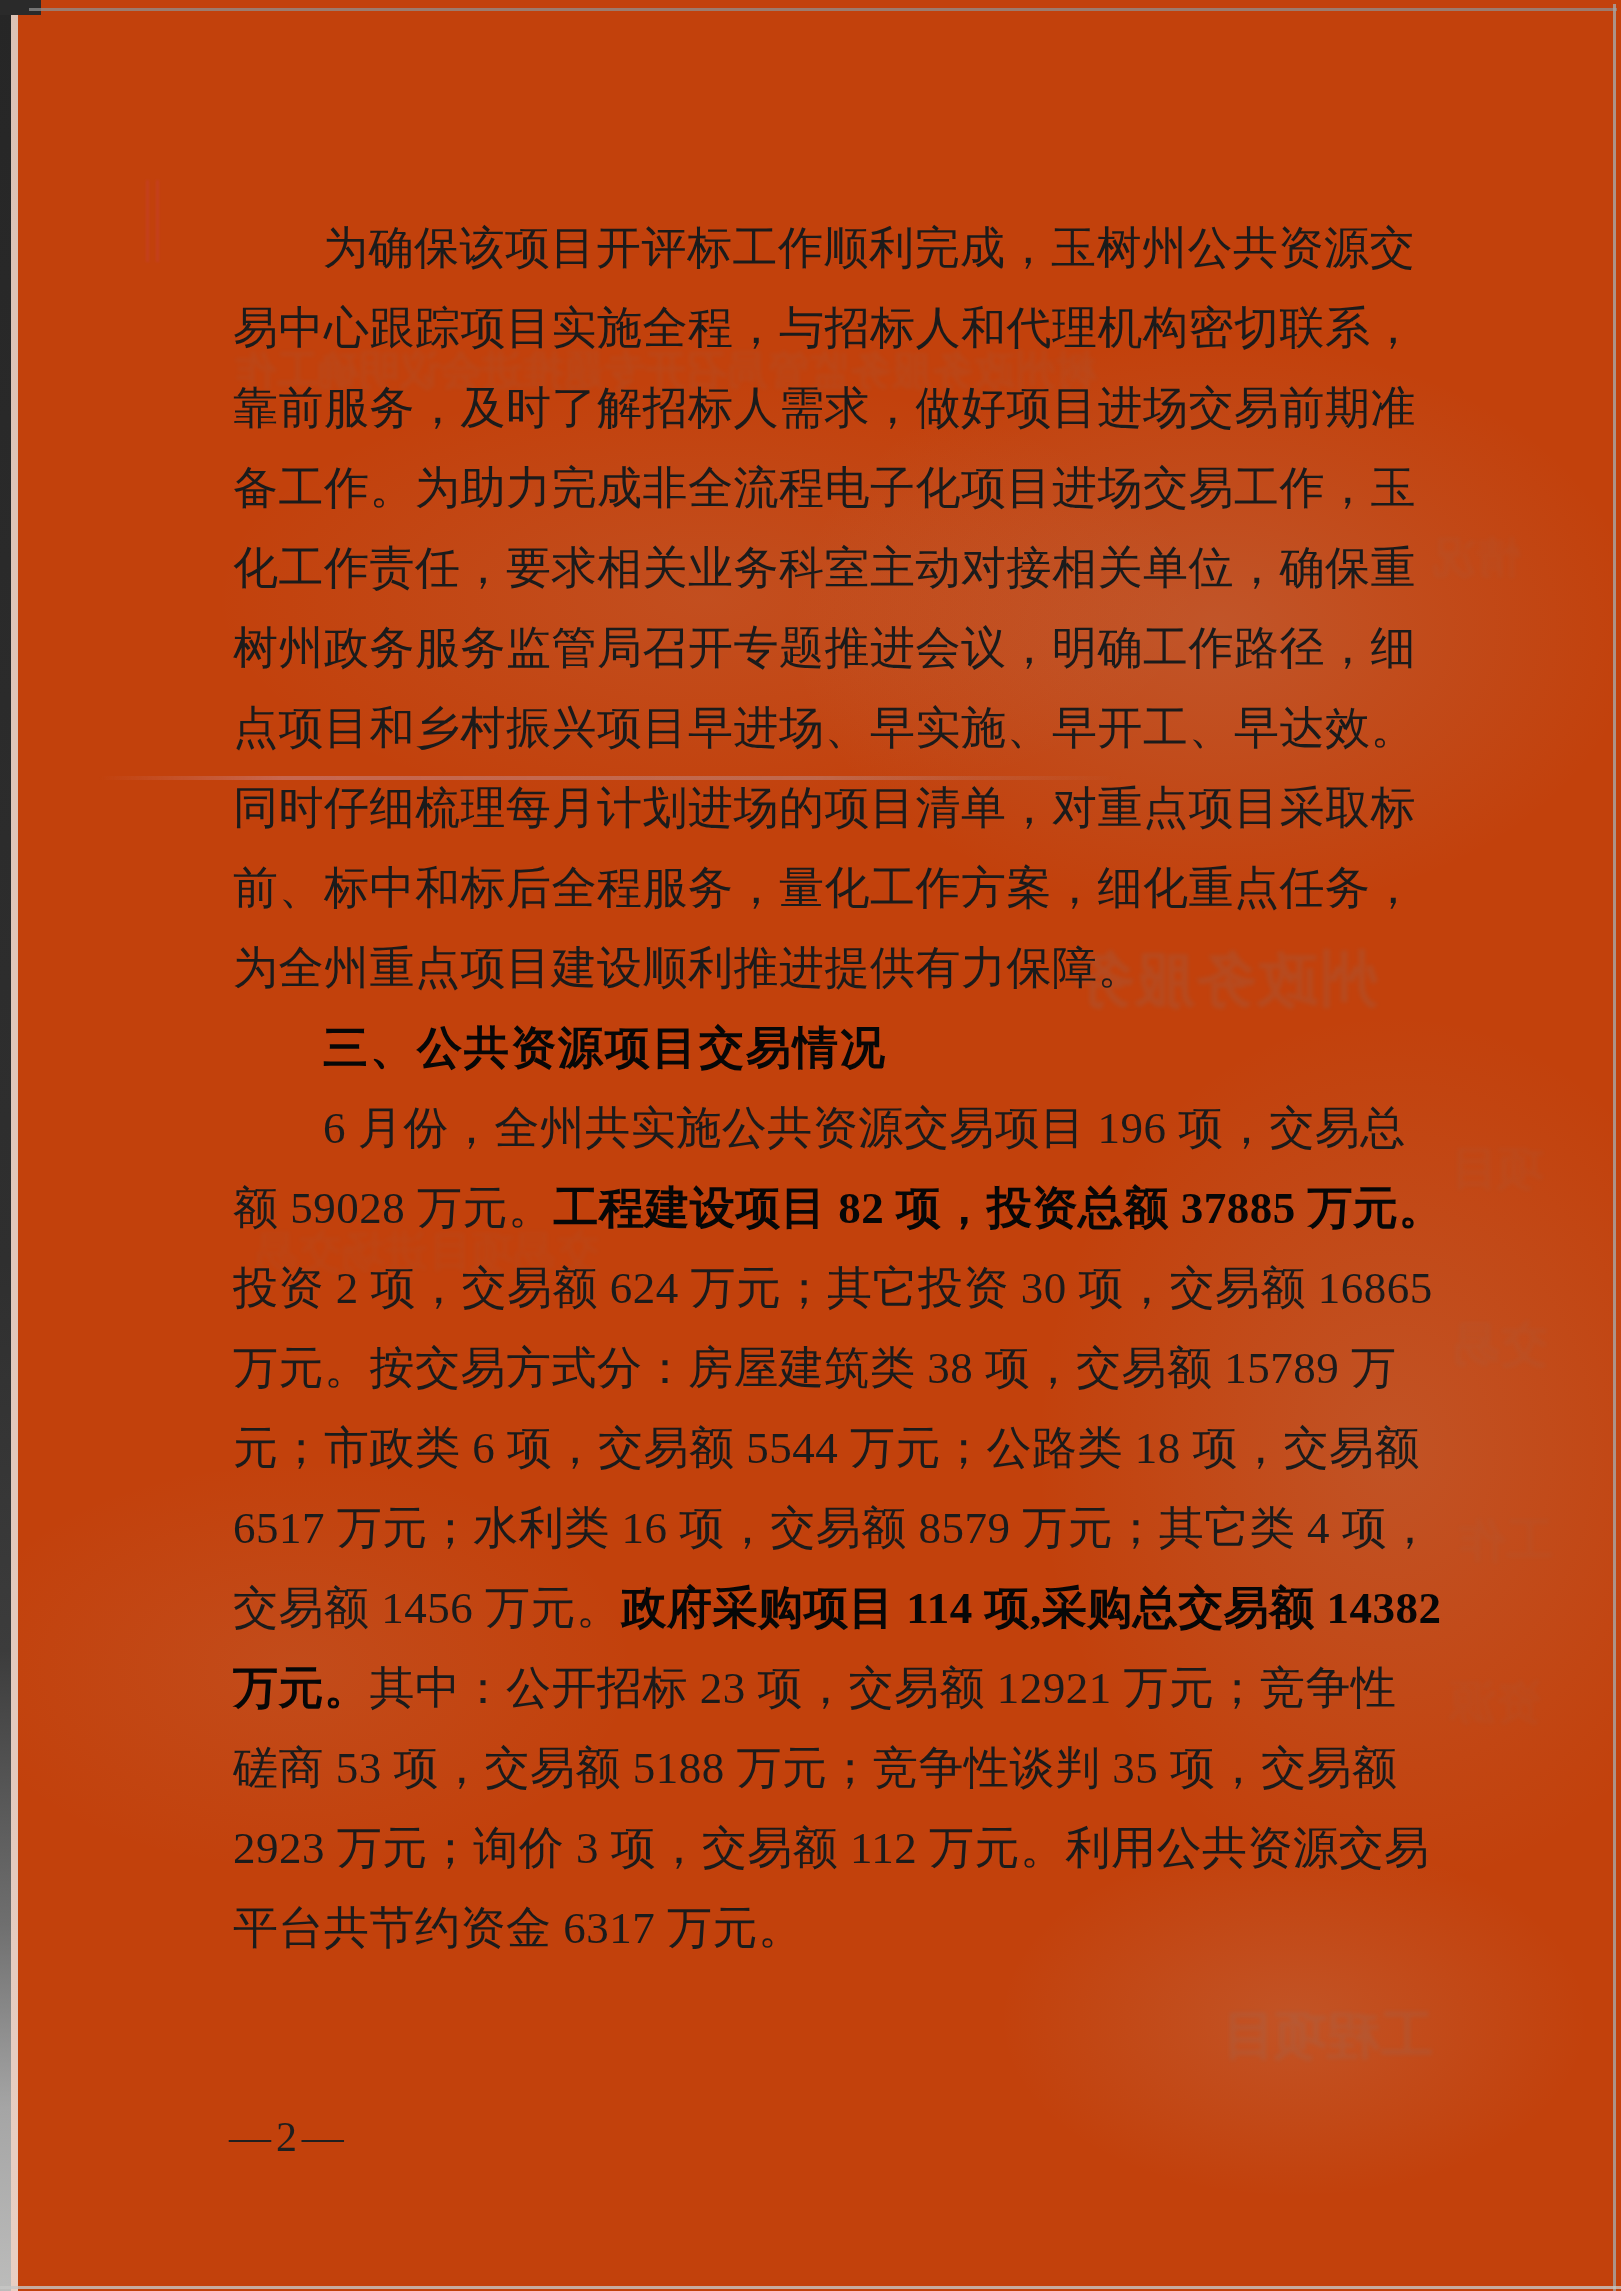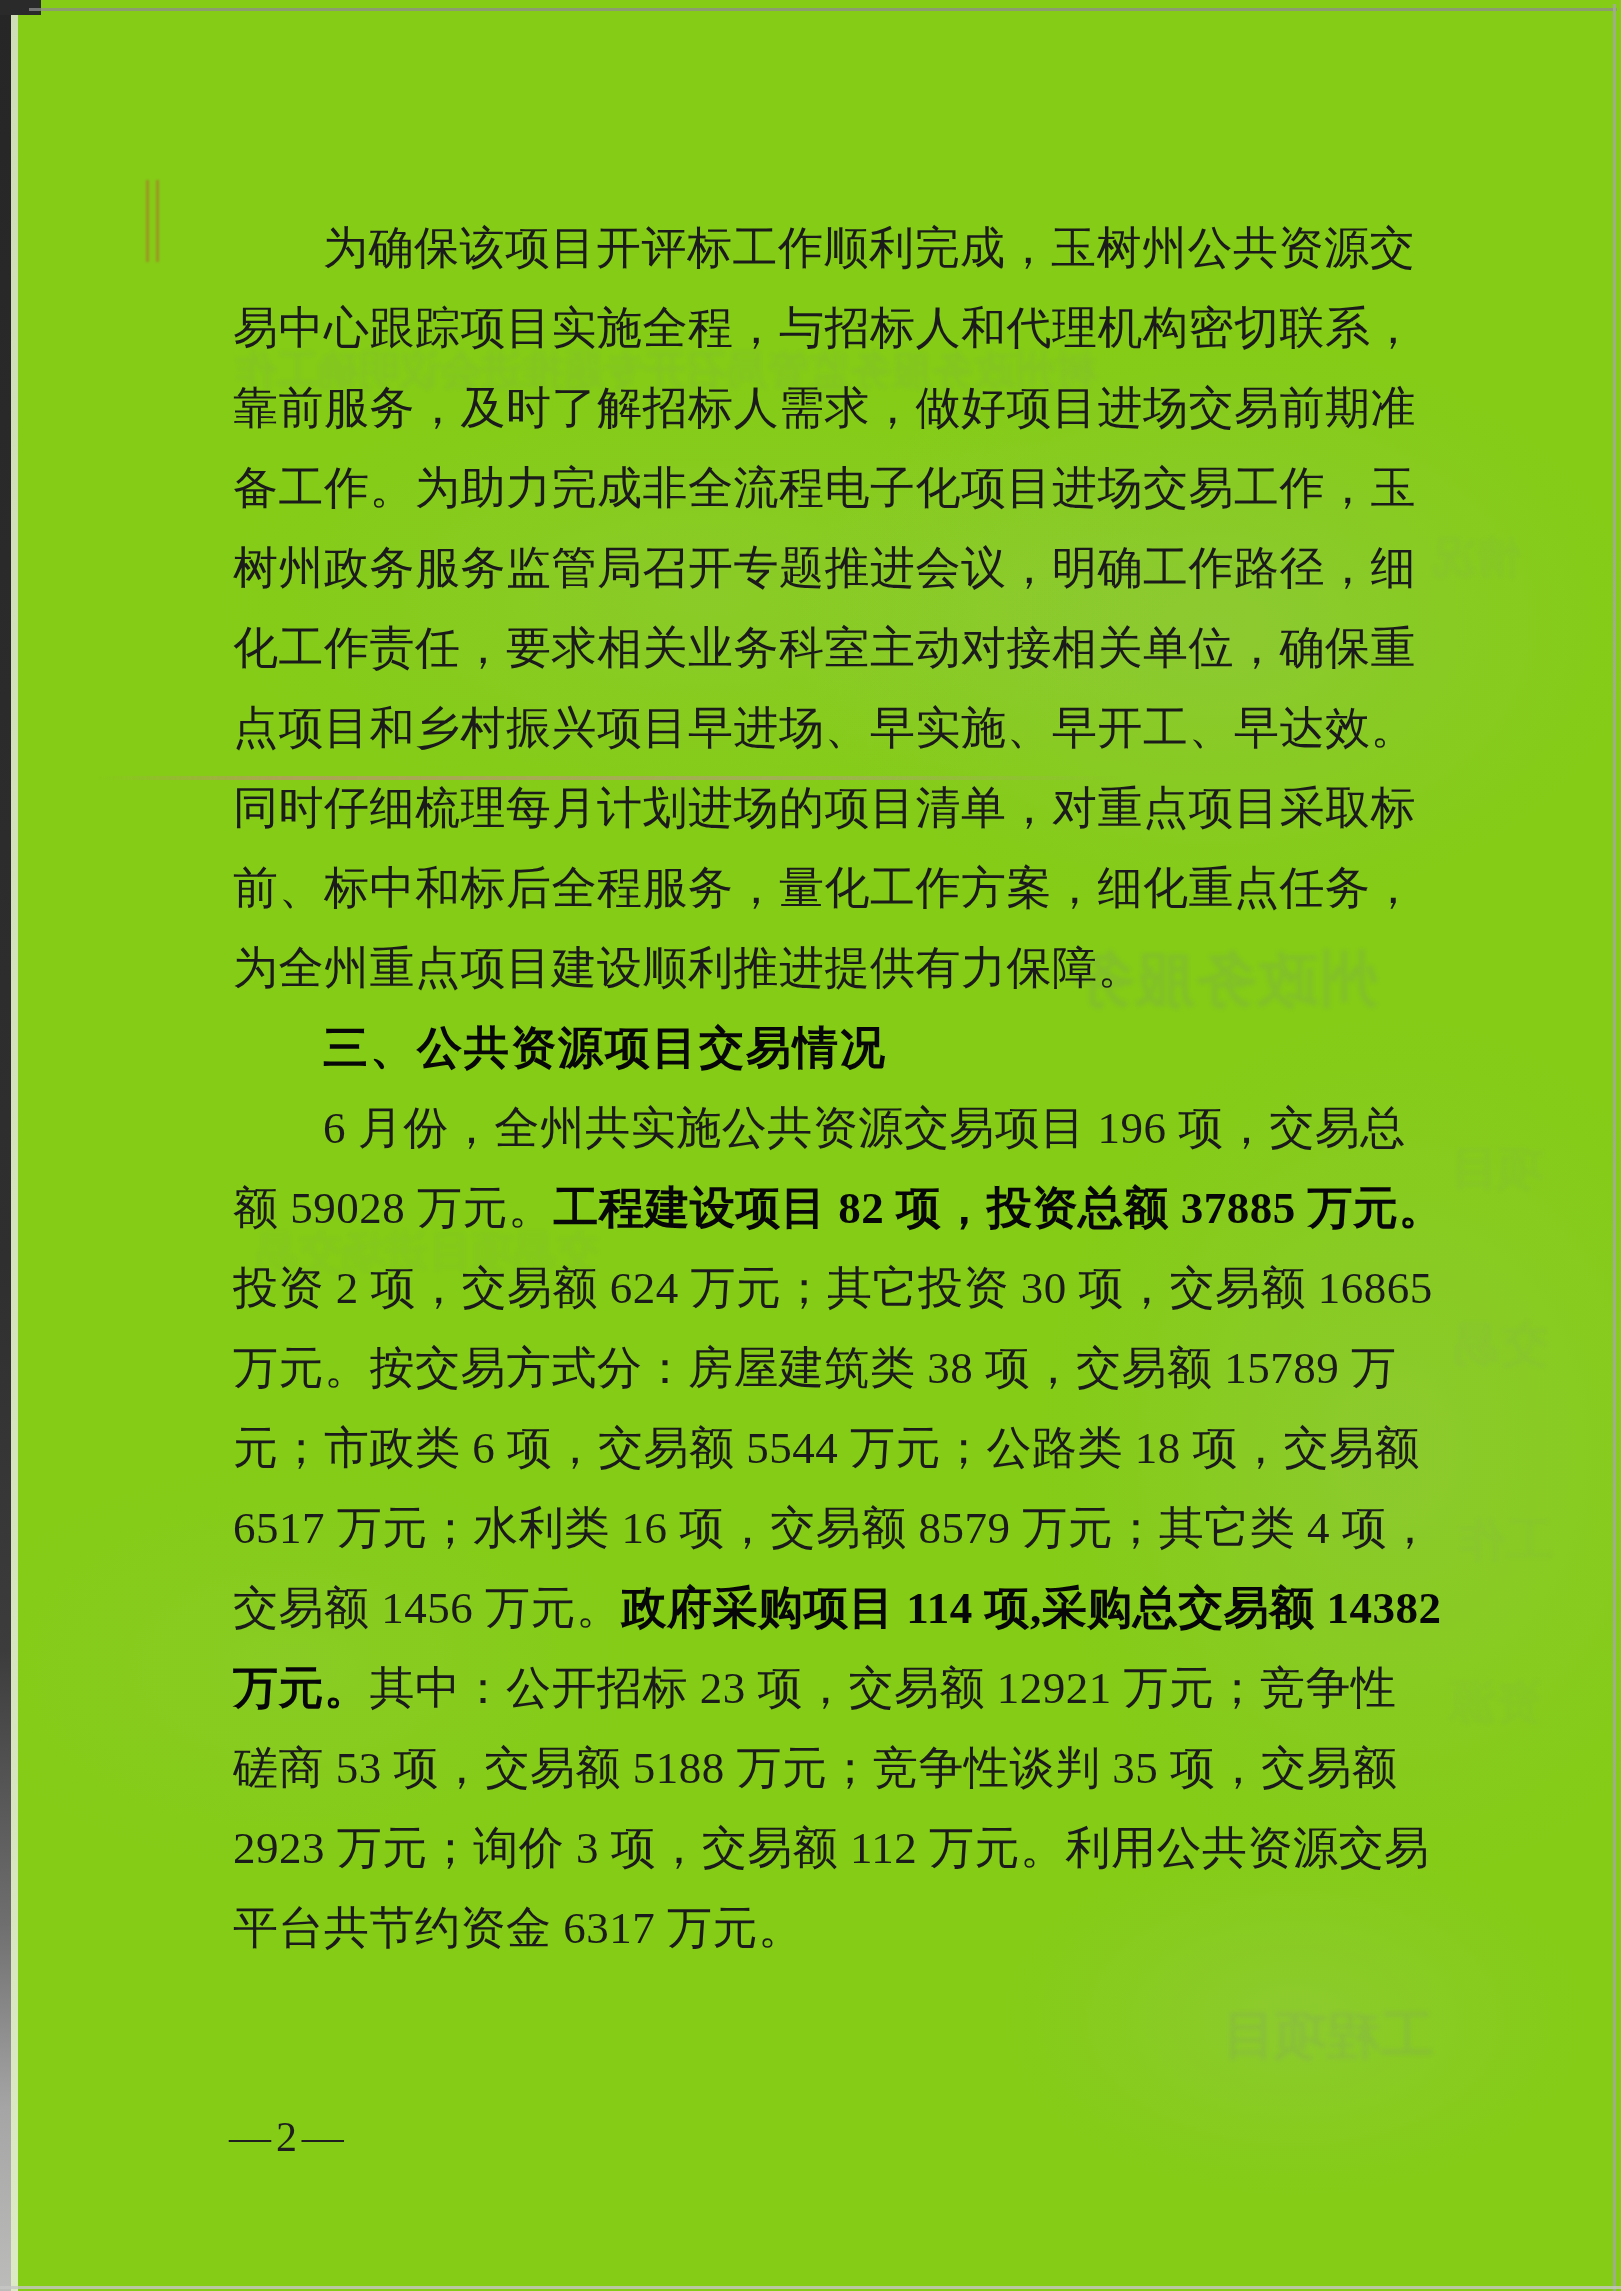--- a/index.html
+++ b/index.html
@@ -3,21 +3,21 @@
 <meta charset="utf-8">
 <style>
   html, body {
     margin: 0; padding: 0;
     width: 1621px; height: 2292px;
     background: #e9e9e7;
   }
   .page {
     position: relative;
     width: 1621px; height: 2292px;
-    background: #84cc16;
+    background: #c2410c;
     overflow: hidden;
     font-family: "Liberation Serif", "DejaVu Serif", serif;
   }
   
   .texture {
     position: absolute; inset: 0;
     background:
       radial-gradient(608px 412px at 1215px 627px, rgba(188,190,194,0.16), transparent 70%),
       radial-gradient(510px 627px at 1392px 1451px, rgba(192,192,189,0.14), transparent 70%),
       radial-gradient(706px 314px at 706px 598px, rgba(198,196,198,0.10), transparent 70%),
@@ -110,22 +110,22 @@
     </div>
 
   <div class="red-mark"></div>
   <div class="pink-streak"></div>
 
   <div class="body-text" id="lines-container">
       <div class="line indent"><span class="seg">为确保该项目开评标工作顺利完成，玉树州公共资源交</span></div>
       <div class="line"><span class="seg">易中心跟踪项目实施全程，与招标人和代理机构密切联系，</span></div>
       <div class="line"><span class="seg">靠前服务，及时了解招标人需求，做好项目进场交易前期准</span></div>
       <div class="line"><span class="seg">备工作。为助力完成非全流程电子化项目进场交易工作，玉</span></div>
+      <div class="line"><span class="seg">化工作责任，要求相关业务科室主动对接相关单位，确保重</span></div>
       <div class="line"><span class="seg">树州政务服务监管局召开专题推进会议，明确工作路径，细</span></div>
-      <div class="line"><span class="seg">化工作责任，要求相关业务科室主动对接相关单位，确保重</span></div>
       <div class="line"><span class="seg">点项目和乡村振兴项目早进场、早实施、早开工、早达效。</span></div>
       <div class="line"><span class="seg">同时仔细梳理每月计划进场的项目清单，对重点项目采取标</span></div>
       <div class="line"><span class="seg">前、标中和标后全程服务，量化工作方案，细化重点任务，</span></div>
       <div class="line"><span class="seg">为全州重点项目建设顺利推进提供有力保障。</span></div>
       <div class="line indent heading"><span class="seg bold">三、公共资源项目交易情况</span></div>
       <div class="line indent"><span class="seg">6 月份，全州共实施公共资源交易项目 196 项，交易总</span></div>
       <div class="line"><span class="seg">额 59028 万元。</span><span class="seg bold">工程建设项目 82 项，投资总额 37885 万元。</span></div>
       <div class="line"><span class="seg">投资 2 项，交易额 624 万元；其它投资 30 项，交易额 16865</span></div>
       <div class="line"><span class="seg">万元。按交易方式分：房屋建筑类 38 项，交易额 15789 万</span></div>
       <div class="line"><span class="seg">元；市政类 6 项，交易额 5544 万元；公路类 18 项，交易额</span></div>

